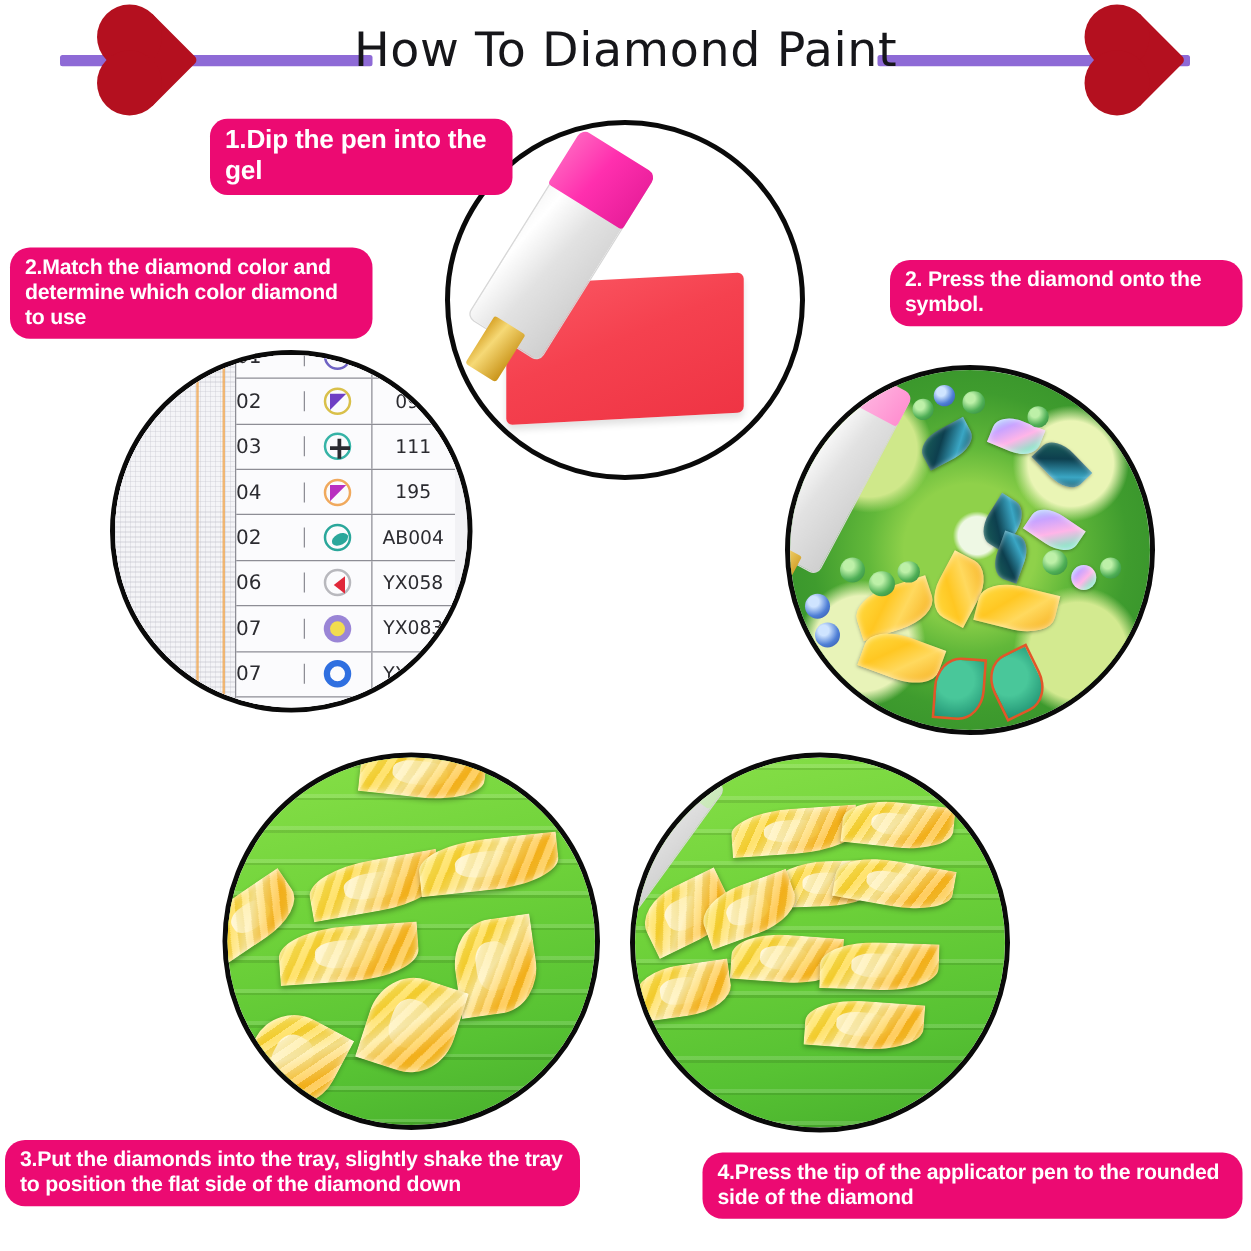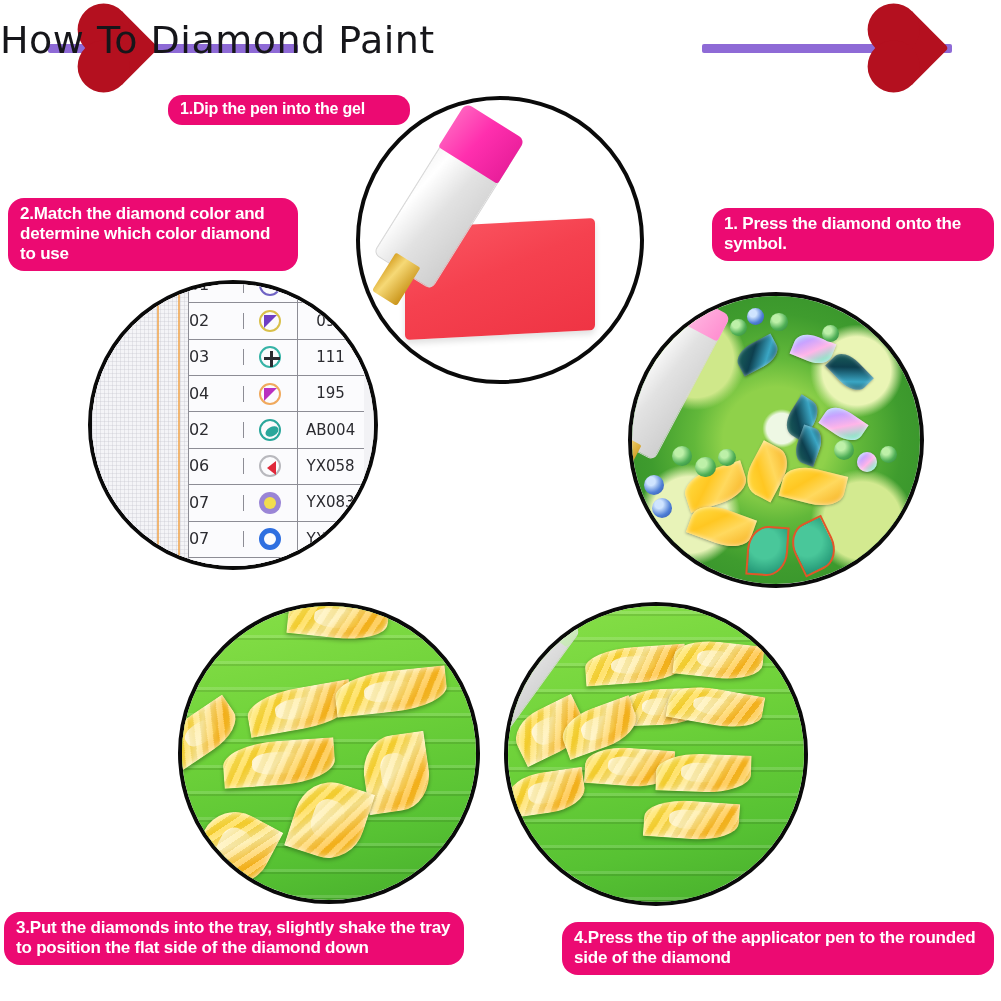--- a/index.html
+++ b/index.html
@@ -29,42 +29,42 @@
     content:"";position:absolute;width:52px;height:52px;
     background:#b4101f;border-radius:50%;
   }
   .heart::before{top:-26px;left:0;}
   .heart::after{top:0;left:-26px;}
   #heart-left{left:96px;top:22px;}
   #heart-right{left:886px;top:22px;}
 
   .title{
     position:absolute;left:0;top:18px;width:1001px;
-    text-align:left;
+    text-align:center;
     font-size:38px;letter-spacing:.5px;
     color:#16161a;
     font-family:"DejaVu Sans", sans-serif;
     font-weight:400;
   }
 
   
   .plabel{
     position:absolute;
     background:#ec0a72;
     color:#ffffff;
     border-radius:16px;
     font-weight:bold;
     font-size:17px;
     line-height:1.18;
     padding:6px 12px 7px 12px;
     box-sizing:border-box;
     letter-spacing:-.2px;
     z-index:40;
   }
-  #label-1{left:168px;top:95px;width:242px;border-radius:14px;font-size:16px;padding:5px 12px 6px;}
+  #label-1{left:168px;top:95px;width:242px;border-radius:14px;font-size:21px;padding:5px 12px 6px;}
   #label-2{left:8px;top:198px;width:290px;}
   #label-5{left:712px;top:208px;width:282px;}
   #label-3{left:4px;top:912px;width:460px;}
   #label-4{left:562px;top:922px;width:432px;}
 
   
   .circ{
     position:absolute;border-radius:50%;
     border:4px solid #0a0a0a;
     overflow:hidden;
@@ -375,21 +375,21 @@
       <div class="gem g-round g-bluedot" style="left:40%;top:4%;width:6%;height:6%;"></div>
       <div class="gem g-round g-greendot" style="left:66%;top:10%;width:6%;height:6%;"></div>
 
       <div class="pen ph-pen" style="left:14%;top:2%;width:21%;height:56%;transform:rotate(28deg);">
         <div class="pen-body"></div>
         <div class="pen-cap" style="height:18%;background:linear-gradient(100deg,#ffd3ee,#ff8fd0);"></div>
         <div class="pen-tip" style="bottom:-22%;"></div>
       </div>
     </div>
   </div>
-  <div class="plabel" id="label-5">1.  Press the diamond onto the symbol.</div>
+  <div class="plabel" id="label-5">2.  Press the diamond onto the symbol.</div>
 
   <div class="circ" id="circ-tray">
     <div class="ph tray">
       <div class="drill facet" style="left:36%;top:-2%;width:34%;height:13%;transform:rotate(6deg);"></div>
       <div class="drill facet" style="left:22%;top:28%;width:36%;height:14%;transform:rotate(-10deg);"></div>
       <div class="drill facet" style="left:52%;top:22%;width:38%;height:14%;transform:rotate(-6deg);"></div>
       <div class="drill facet" style="left:-6%;top:36%;width:26%;height:14%;transform:rotate(-34deg);"></div>
       <div class="drill facet" style="left:14%;top:46%;width:38%;height:15%;transform:rotate(-4deg);"></div>
       <div class="drill facet" style="left:62%;top:44%;width:22%;height:26%;transform:rotate(-8deg);"></div>
       <div class="drill facet" style="left:38%;top:60%;width:24%;height:26%;transform:rotate(18deg);"></div>

